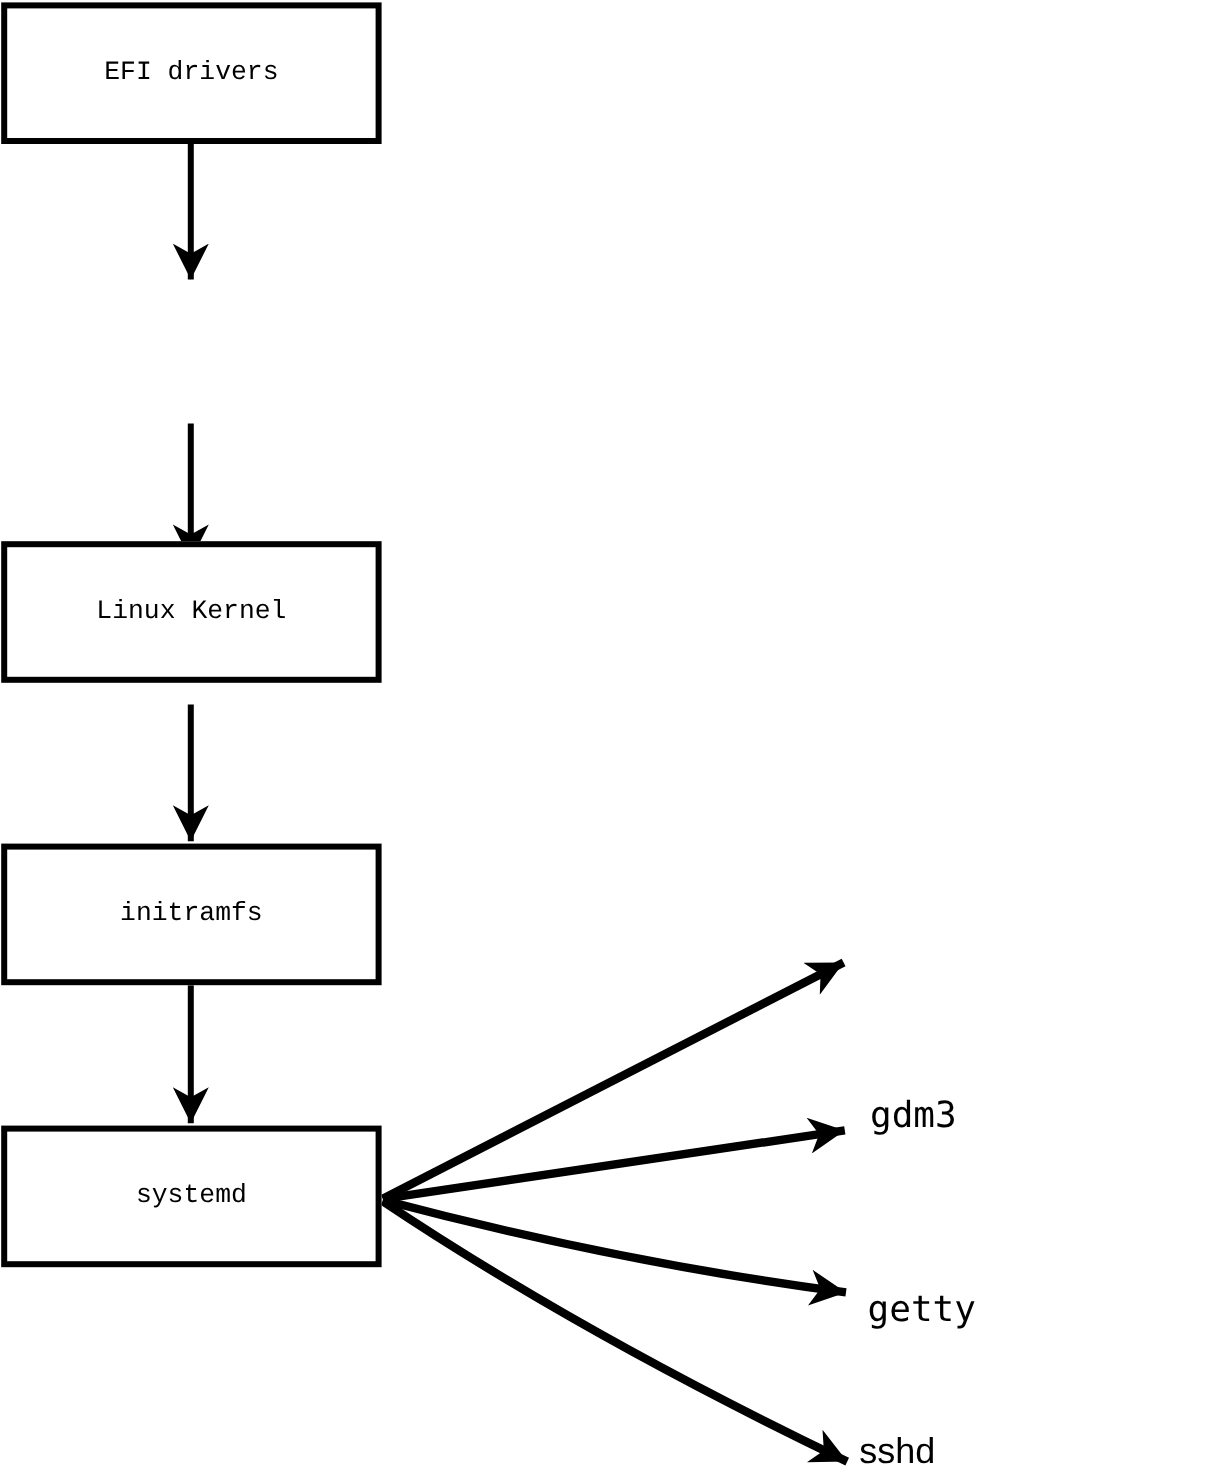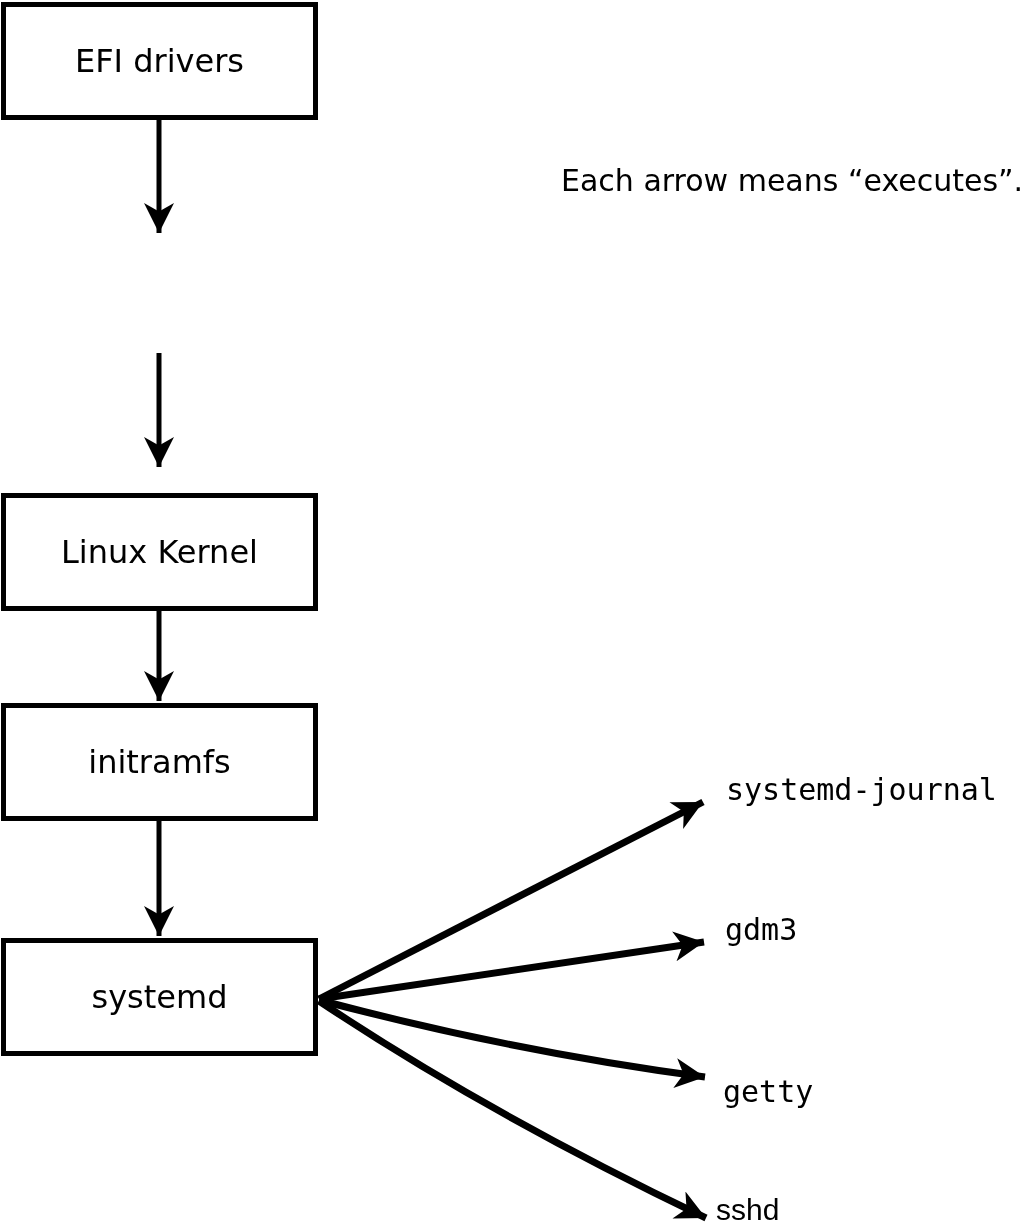--- a/index.html
+++ b/index.html
@@ -26,22 +26,23 @@
   .node-box {
     position: absolute;
     left: 1px;
     width: 307px;           
     height: 108px;          
     border: 5px solid #000000;
     background: #ffffff;
     display: flex;
     align-items: center;
     justify-content: center;
-    font-size: 32px;
+    font-size: 22px;
     line-height: 1;
+    font-family: Liberation Mono, monospace;
   }
   .legend-note {
     position: absolute;
     left: 561px;
     top: 163px;
     font-size: 30px;
     line-height: 36px;
     white-space: nowrap;
   }
   .target-label {
@@ -83,30 +84,28 @@
 
     <path class="edge fan" d="M319,999 L703,802" marker-end="url(#head-fan)"></path>
     <path class="edge fan" d="M319,999 L704,942" marker-end="url(#head-fan)"></path>
     <path class="edge fan" d="M319,1000 Q515,1052 705,1077" marker-end="url(#head-fan)"></path>
     <path class="edge fan" d="M319,1001 Q485,1112 706,1218" marker-end="url(#head-fan)"></path>
   </svg>
 
   <div class="node-box" style="top:2px">
     <span>EFI drivers</span>
   </div>
-  <div class="node-box" style="top:493px">
+  <div class="node-box" style="top:451px">
     <span>Linux Kernel</span>
   </div>
   <div class="node-box" style="top:938px">
     <span>systemd</span>
   </div>
   <div class="node-box" style="top:703px">
     <span>initramfs</span>
   </div>
 
-  <div class="legend-note">Each arrow means “executes”.</div>
 
-  <div class="target-label" style="left:726px; top:772px">systemd-journal</div>
   <div class="target-label" style="left:725px; top:912px">gdm3</div>
   <div class="target-label" style="left:723px; top:1074px">getty</div>
   <div class="target-label sans" style="left:716px; top:1192px">sshd</div>
 
 </div>
 
 </body></html>

